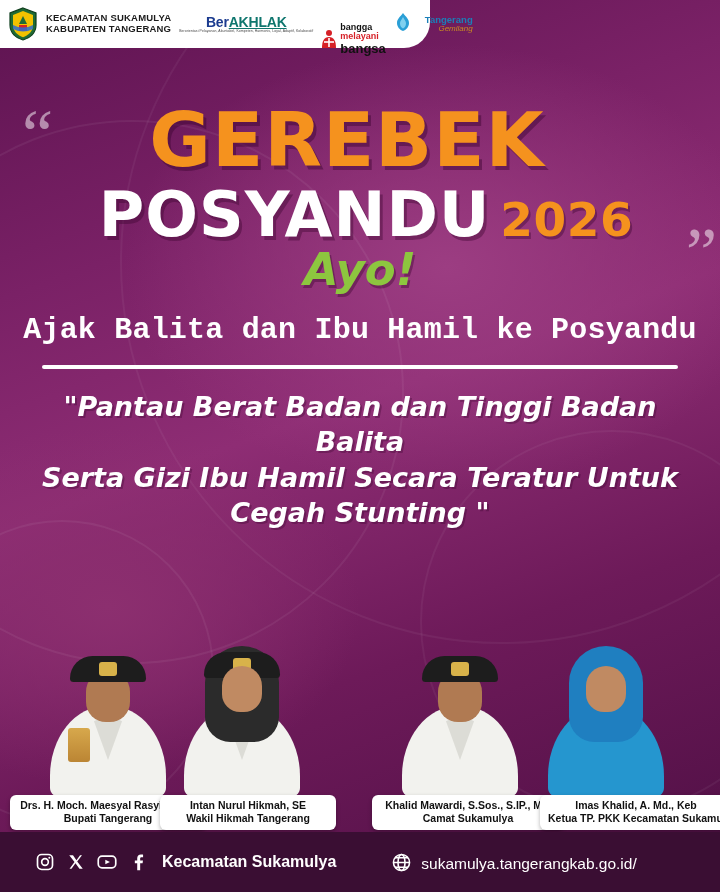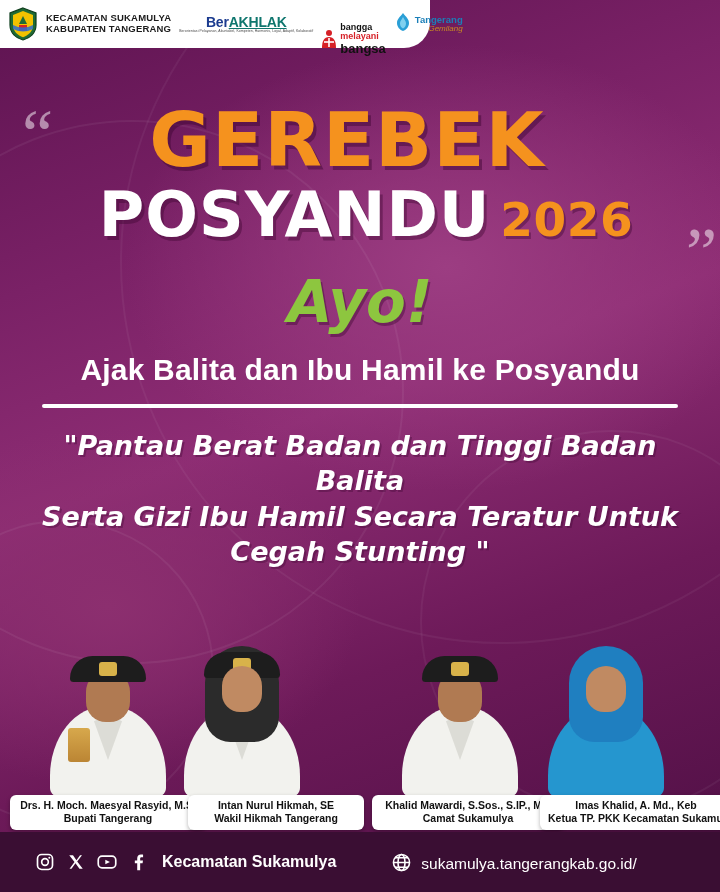--- a/index.html
+++ b/index.html
@@ -87,21 +87,21 @@
     display: flex; align-items: center; gap: 3px;
     flex: 0 0 auto;
     margin-top: 30px;
   }
   .bangga .bm-icon { width: 16px; height: 20px; }
   .bangga .bm-text { line-height: 1.05; }
   .bangga .bm1 { font-size: 9px; font-weight: bold; color: #111; }
   .bangga .bm2 { font-size: 9px; font-weight: bold; color: #d62027; }
   .bangga .bm3 { font-size: 13px; font-weight: bold; color: #111; }
   .tgr {
-    display: flex; align-items: center; gap: 3px;
+    display: flex; align-items: center; gap: 13px;
     flex: 0 0 auto;
   }
   .tgr .tg-text { line-height: 1.05; }
   .tgr .tg1 { font-size: 9.5px; font-weight: bold; color: #1b7fb8; }
   .tgr .tg2 { font-size: 8px; font-style: italic; color: #c98b22; text-align: right; }
 
   
   .content {
     position: absolute;
     left: 0; top: 0;
@@ -154,32 +154,31 @@
     position: absolute;
     color: rgba(255,255,255,0.5);
     font-family: "Liberation Serif", serif;
     font-size: 70px;
     line-height: 1;
   }
   .qm-left { left: 22px; top: 100px; }
   .qm-right { left: 686px; top: 218px; }
 
   .ayo {
-    margin-top: 26px;
     font-family: "DejaVu Sans", sans-serif;
-    font-size: 58px;
+    font-size: 45px;
     font-weight: bold;
     font-style: italic;
     color: #8dc63f;
     text-shadow: 2px 3px 0 rgba(60,5,48,0.4);
     line-height: 1;
   }
   .subhead {
     margin-top: 22px;
-    font-family: Liberation Sans, sans-serif;
+    font-family: Liberation Mono, monospace;
     font-size: 30px;
     font-weight: bold;
     color: #ffffff;
     letter-spacing: .2px;
     line-height: 1.1;
   }
   .divider {
     margin: 18px auto 0;
     width: 636px;
     height: 4px;
@@ -466,21 +465,21 @@
     <div class="person" style="left: 182px;">
       <div class="p-body">
         <div class="torso shirt-white">
           <div class="lapel"></div>
         </div>
         <div class="hijab" style="background:#2b2b2b;"></div>
         <div class="face-f"></div>
         <div class="hat" style="bottom:120px;"></div>
       </div>
     </div>
-    <div class="nameplate" style="left: 188px; width: 160px;">
+    <div class="nameplate" style="left: 160px; width: 160px;">
       <div class="np-name">Intan Nurul Hikmah, SE</div>
       <div class="np-role">Wakil Hikmah Tangerang</div>
     </div>
 
     <div class="person" style="left: 400px;">
       <div class="p-body">
         <div class="torso shirt-white">
           <div class="lapel"></div>
         </div>
         <div class="head"></div>

